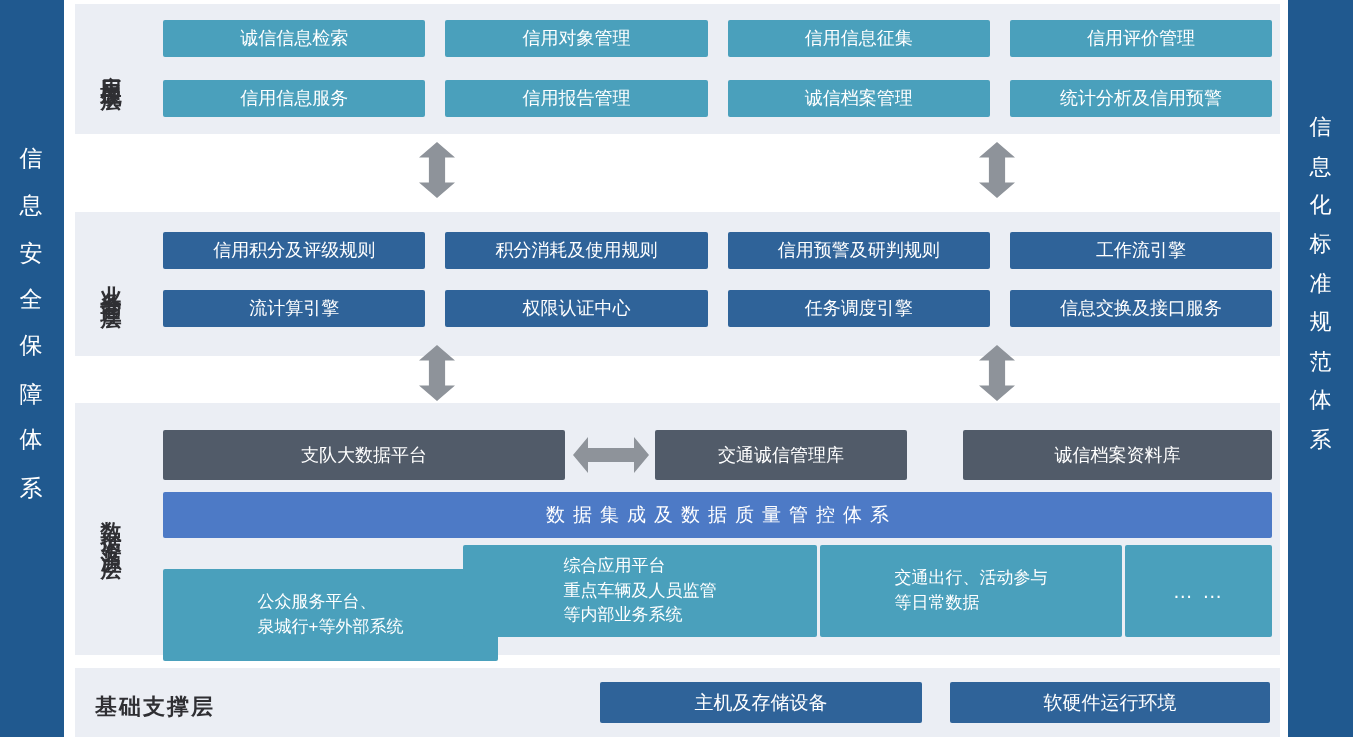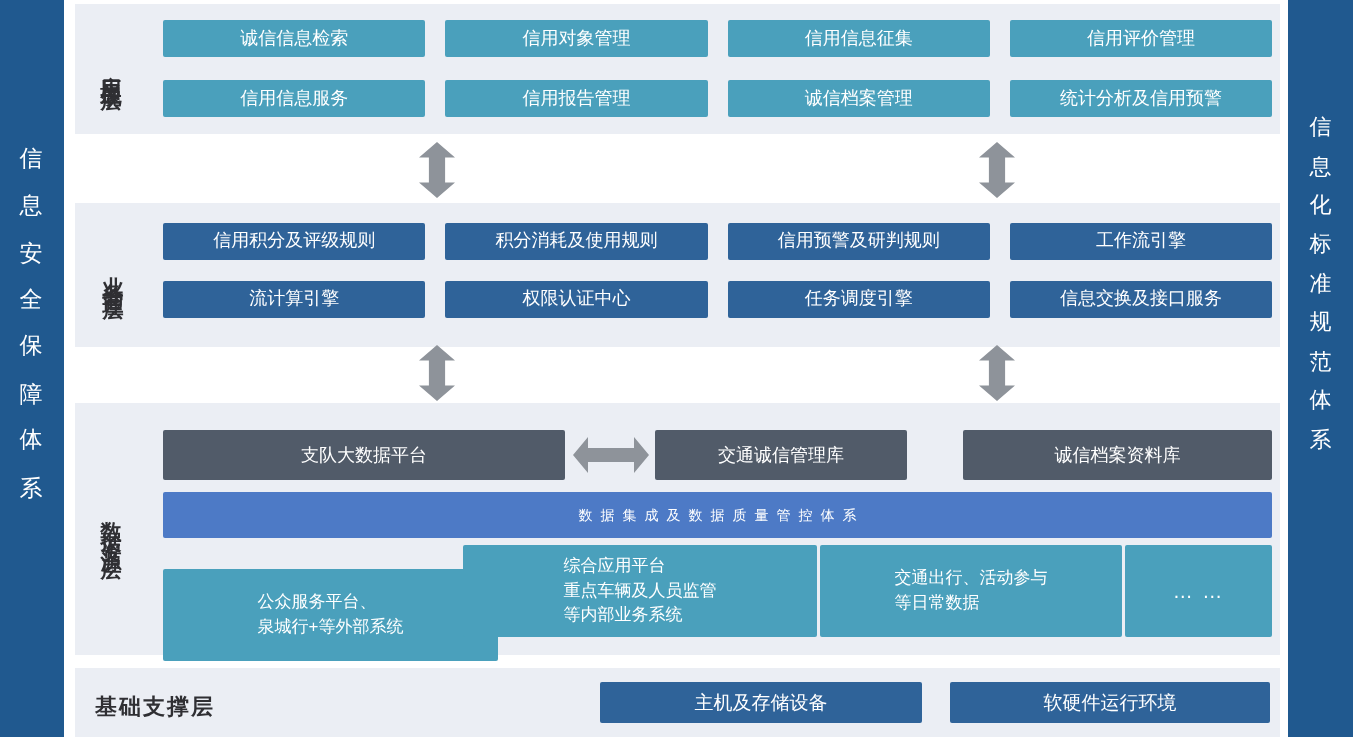--- a/index.html
+++ b/index.html
@@ -10,21 +10,21 @@
   
   .pillar{position:absolute;top:0;height:737px;background:#20598f;color:#fff;display:flex;justify-content:center;}
   .pillar-left{left:0;width:64px;}
   .pillar-right{left:1288px;width:65px;}
   .pillar-text{writing-mode:vertical-rl;text-orientation:upright;font-size:23px;}
   .pillar-left .pillar-text{letter-spacing:47px;padding-top:128px;}
   .pillar-right .pillar-text{font-size:22px;letter-spacing:39px;padding-top:98px;}
   
   .layer{position:absolute;left:75px;width:1205px;background:#ebeef4;}
   #layer-app{top:4px;height:130px;}
-  #layer-biz{top:203px;height:144px;font-family:Liberation Mono, monospace;}
+  #layer-biz{top:212px;height:144px;}
   #layer-data{top:403px;height:252px;}
   #layer-found{top:668px;height:78px;}
   .layer-label{
     position:absolute;left:22px;top:50%;transform:translateY(-50%);
     writing-mode:vertical-rl;text-orientation:upright;
     font-size:21px;color:#2f2f33;font-weight:600;
   }
   .ls4{letter-spacing:4px;}
   .ls6{letter-spacing:6px;}
   .ls10{letter-spacing:10px;}
@@ -46,21 +46,21 @@
   .row4{position:absolute;left:88px;right:8px;display:grid;grid-template-columns:repeat(4,1fr);column-gap:20px;}
   .row4 .bx{height:37px;}
   #app-r1{top:16px;} #app-r2{top:76px;}
   #biz-r1{top:20px;} #biz-r2{top:78px;}
   
   .abs{position:absolute;}
   #data-plat-1{left:88px;top:27px;width:402px;height:50px;}
   #data-plat-2{left:580px;top:27px;width:252px;height:50px;}
   #data-plat-3{left:888px;top:27px;width:309px;height:50px;}
   #data-harrow{left:498px;top:34px;width:76px;height:36px;}
-  #data-ibar{left:88px;top:89px;width:1109px;height:46px;font-size:14px;letter-spacing:8px;padding-left:8px;box-sizing:border-box;}
+  #data-ibar{left:88px;top:89px;width:1109px;height:46px;font-size:19px;letter-spacing:8px;padding-left:8px;box-sizing:border-box;}
   .src{top:142px;height:92px;}
   #data-src-1{left:88px;width:335px;margin-top:24px;}
   #data-src-2{left:388px;width:354px;}
   #data-src-3{left:745px;width:302px;}
   #data-src-4{left:1050px;width:147px;font-size:20px;letter-spacing:2px;}
   
   .found-bx{top:14px;height:41px;font-size:19px;}
   #found-1{left:183px;width:320px;}
   #found-2{left:525px;width:322px;}
   #found-3{left:875px;width:320px;}

